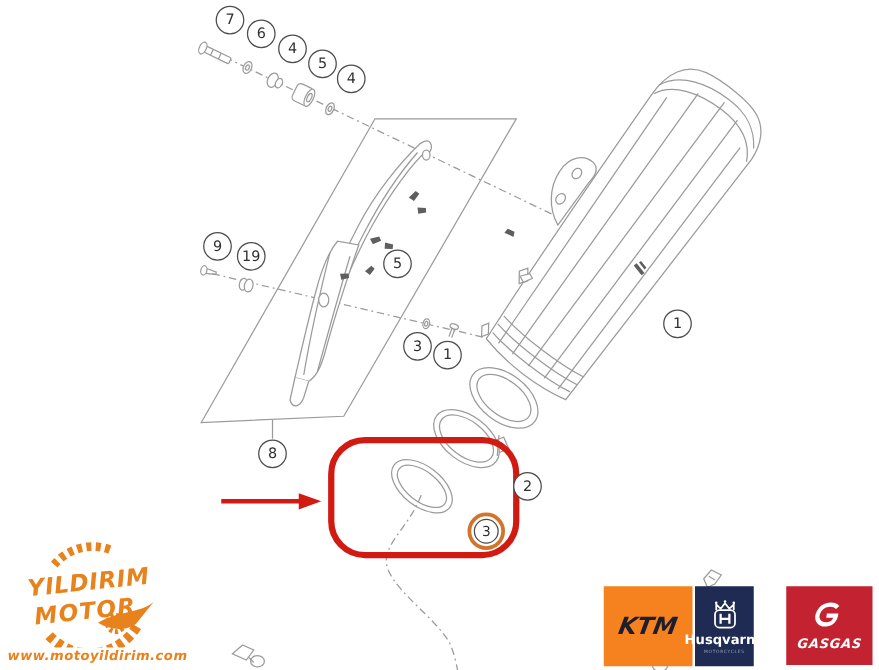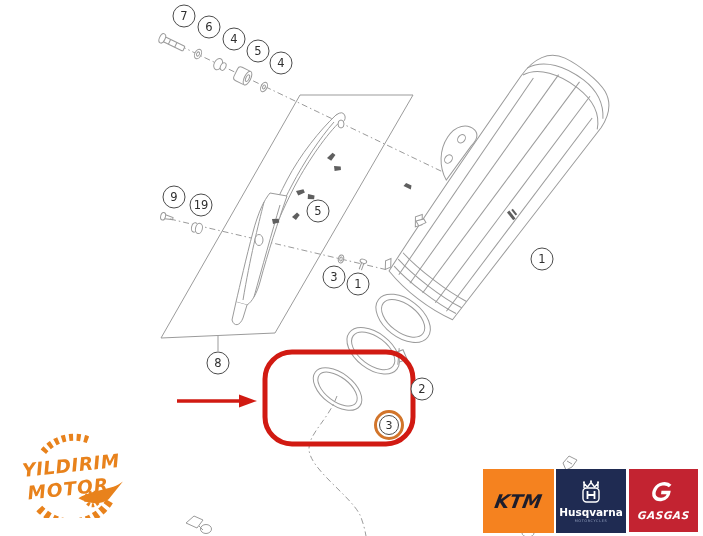--- a/index.html
+++ b/index.html
@@ -38,21 +38,21 @@
   .wm-deco{stroke:var(--watermark_orange);fill:none;}
   .wm-fill{fill:var(--watermark_orange);}
   
   .tile{position:absolute;top:469px;height:64px;display:flex;flex-direction:column;
     align-items:center;justify-content:center;box-sizing:border-box;}
   #tile-ktm{left:483px;width:71px;background:var(--ktm_bg);}
   #tile-ktm .brand-word{
     color:var(--ktm_fg);font-weight:bold;font-style:italic;font-size:19px;
     transform:skewX(-10deg);letter-spacing:0;
   }
-  #tile-husqvarna{left:556px;width:70px;background:var(--husqvarna_bg);}
+  #tile-husqvarna{left:556px;width:47px;background:var(--husqvarna_bg);}
   #tile-husqvarna .brand-word{color:var(--husqvarna_fg);font-size:10.5px;font-weight:600;margin-top:2px;}
   #tile-husqvarna .brand-sub{color:var(--husqvarna_sub);font-size:3.5px;letter-spacing:.6px;margin-top:1px;}
   #tile-gasgas{left:629px;width:69px;height:63px;background:var(--gasgas_bg);}
   #tile-gasgas .brand-word{
     color:var(--gasgas_fg);font-size:10.5px;font-weight:800;font-style:italic;
     letter-spacing:.5px;margin-top:3px;transform:skewX(-6deg);
   }
 </style>
 </head>
 <body>
@@ -254,20 +254,21 @@
   <svg id="watermark" width="140" height="86" viewBox="0 0 140 86">
     <g transform="rotate(-6 70 43)">
       <path class="wm-deco" d="M36,16 A40,40 0 0 1 84,10" stroke-width="7" stroke-dasharray="4 3.5"></path>
       <text class="wm-text" x="13" y="39" font-size="18.5" letter-spacing="0.5">YILDIRIM</text>
       <text class="wm-text" x="16" y="62" font-size="18.5" letter-spacing="1">MOTOR</text>
       <path class="wm-deco" d="M26,72 A44,44 0 0 0 98,70" stroke-width="8" stroke-dasharray="5 3.5"></path>
       <path class="wm-fill" d="M66,66 C82,58 100,62 112,54 L96,70 C88,75 75,73 66,66 Z"></path>
       <circle class="wm-deco" cx="80" cy="68" r="6.5" stroke-width="4" stroke-dasharray="2.5 2"></circle>
     </g>
   </svg>
+  <div id="wm-url">www.motoyildirim.com</div>
 
   <div class="tile" id="tile-ktm">
     <span class="brand-word">KTM</span>
   </div>
 
   <div class="tile" id="tile-husqvarna">
     <svg width="26" height="24" viewBox="0 0 26 24">
       <circle cx="6" cy="2.2" r="1" fill="#fff"></circle>
       <circle cx="13" cy="1.2" r="1" fill="#fff"></circle>
       <circle cx="20" cy="2.2" r="1" fill="#fff"></circle>

